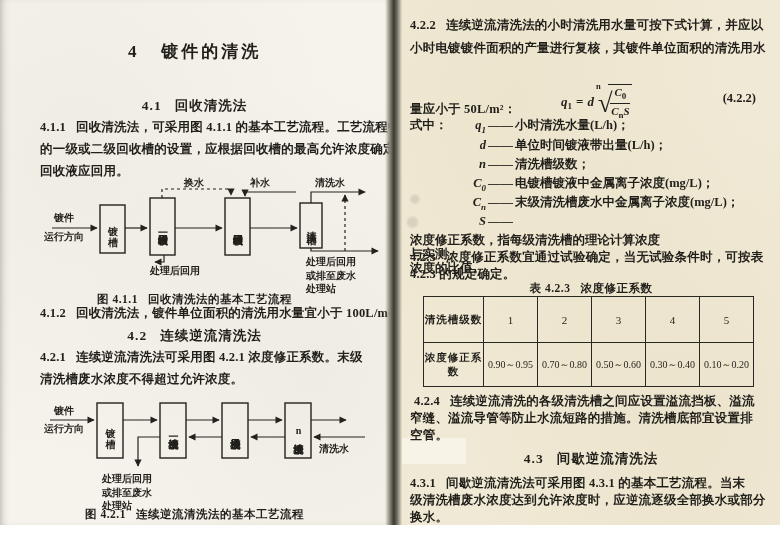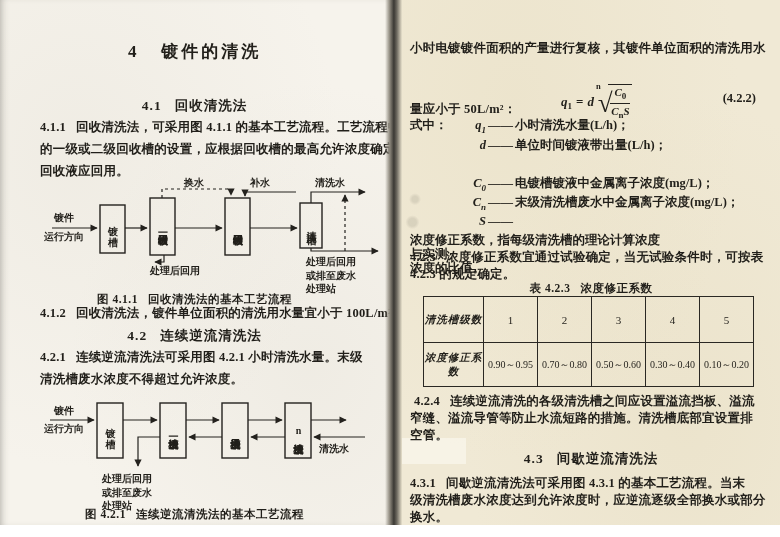--- a/index.html
+++ b/index.html
@@ -52,21 +52,21 @@
   .def-row{position:absolute;left:8px;width:350px;font-size:12.5px;font-weight:bold;line-height:14px;}
   .dlabel{display:inline-block;width:40px;white-space:pre;}
   .dterm{display:inline-block;width:36px;text-align:right;font-style:italic;}
   .dterm sub{font-size:9px;font-style:italic;}
   .ddash{display:inline-block;padding:0 2px;}
   .ddesc{display:inline-block;vertical-align:top;white-space:pre-line;max-width:255px;}
   
   .tbl{position:absolute;left:21px;border-collapse:collapse;table-layout:fixed;}
   .tbl td{border:1.6px solid #2a2823;text-align:center;vertical-align:middle;
           font-size:11px;padding:0;}
-  .tbl .lab{font-weight:bold;font-size:10.5px;letter-spacing:1px;font-style:italic;}
+  .tbl .lab{font-weight:bold;font-size:10.5px;letter-spacing:1px;}
   .ghost{position:absolute;pointer-events:none;}
 </style>
 </head>
 <body>
 
 <div class="scan">
 
   <div class="page page-left">
 
     <div class="ctr title" style="top:40px;">4   镀件的清洗</div>
@@ -115,21 +115,21 @@
 或排至废水
 处理站</div>
     </div>
 
     <div class="ctr caption" style="top:292px;">图 4.1.1   回收清洗法的基本工艺流程</div>
 
     <div class="line" style="left:40px;top:306px;">4.1.2   回收清洗法，镀件单位面积的清洗用水量宜小于 100L/m²。</div>
 
     <div class="ctr h-sec" style="top:327px;">4.2   连续逆流清洗法</div>
 
-    <div class="line" style="left:40px;top:350px;">4.2.1   连续逆流清洗法可采用图 4.2.1 小时清洗水量。末级</div>
+    <div class="line" style="left:40px;top:350px;">4.2.1   连续逆流清洗法可采用图 4.2.1 浓度修正系数。末级</div>
     <div class="line" style="left:40px;top:372px;">清洗槽废水浓度不得超过允许浓度。</div>
 
     <div class="fig" style="top:394px;height:118px;">
       <svg width="345" height="118" viewBox="0 0 345 118">
         <defs>
           <marker id="m2" viewBox="0 0 10 10" refX="9" refY="5" markerWidth="7" markerHeight="6" orient="auto">
             <path d="M0 0 L10 5 L0 10 z" fill="#24221e"></path>
           </marker>
         </defs>
         <g stroke="#24221e" stroke-width="1.2" fill="none">
@@ -165,33 +165,37 @@
 
   <div class="gutter"></div>
 
   <div class="page page-right">
 
     <div class="ghost" style="left:0;top:190px;width:26px;height:46px;opacity:.14;background:
       radial-gradient(circle at 50% 20%, #5a564c 3px, transparent 6px),
       radial-gradient(circle at 40% 70%, #5a564c 4px, transparent 7px);"></div>
     <div class="ghost" style="left:0;top:438px;width:64px;height:26px;background:rgba(255,255,250,.45);"></div>
 
+    <div class="line" style="left:8px;top:18px;">4.2.2   连续逆流清洗法的小时清洗用水量可按下式计算，并应以</div>
     <div class="line" style="left:8px;top:41px;">小时电镀镀件面积的产量进行复核，其镀件单位面积的清洗用水</div>
     <div class="line" style="left:8px;top:64px;margin-top:38px;">量应小于 50L/m²：</div>
 
     <div class="formula" style="top:84px;height:34px;">
       <span class="feq"><i>q</i><sub>1</sub><span class="op">=</span><i>d</i><span class="root"><sup class="ridx">n</sup><span class="rsign">√</span><span class="rad"><span class="frac"><span class="fnum"><i>C</i><sub>0</sub></span><span class="fden"><i>C</i><sub>n</sub><i>S</i></span></span></span></span></span>
       <span class="eqnum">(4.2.2)</span>
     </div>
 
     <div class="def-row" style="top:118px;">
       <span class="dlabel">式中：</span><span class="dterm"><i>q</i><sub>1</sub></span><span class="ddash">——</span><span class="ddesc">小时清洗水量(L/h)；</span>
     </div>
     <div class="def-row" style="top:138px;">
       <span class="dlabel"> </span><span class="dterm"><i>d</i><sub></sub></span><span class="ddash">——</span><span class="ddesc">单位时间镀液带出量(L/h)；</span>
+    </div>
+    <div class="def-row" style="top:157px;">
+      <span class="dlabel"> </span><span class="dterm"><i>n</i><sub></sub></span><span class="ddash">——</span><span class="ddesc">清洗槽级数；</span>
     </div>
     <div class="def-row" style="top:176px;">
       <span class="dlabel"> </span><span class="dterm"><i>C</i><sub>0</sub></span><span class="ddash">——</span><span class="ddesc">电镀槽镀液中金属离子浓度(mg/L)；</span>
     </div>
     <div class="def-row" style="top:195px;">
       <span class="dlabel"> </span><span class="dterm"><i>C</i><sub>n</sub></span><span class="ddash">——</span><span class="ddesc">末级清洗槽废水中金属离子浓度(mg/L)；</span>
     </div>
     <div class="def-row" style="top:214px;">
       <span class="dlabel"> </span><span class="dterm"><i>S</i><sub></sub></span><span class="ddash">——</span><span class="ddesc">浓度修正系数，指每级清洗槽的理论计算浓度与实测
 浓度的比值。</span>

